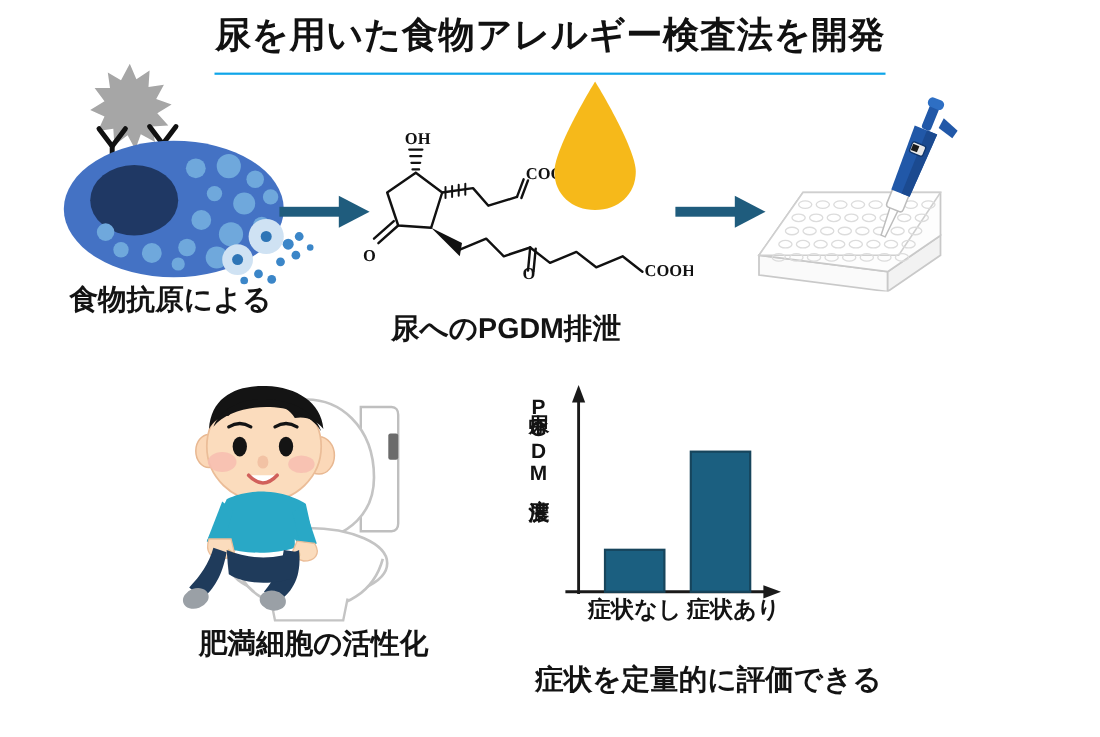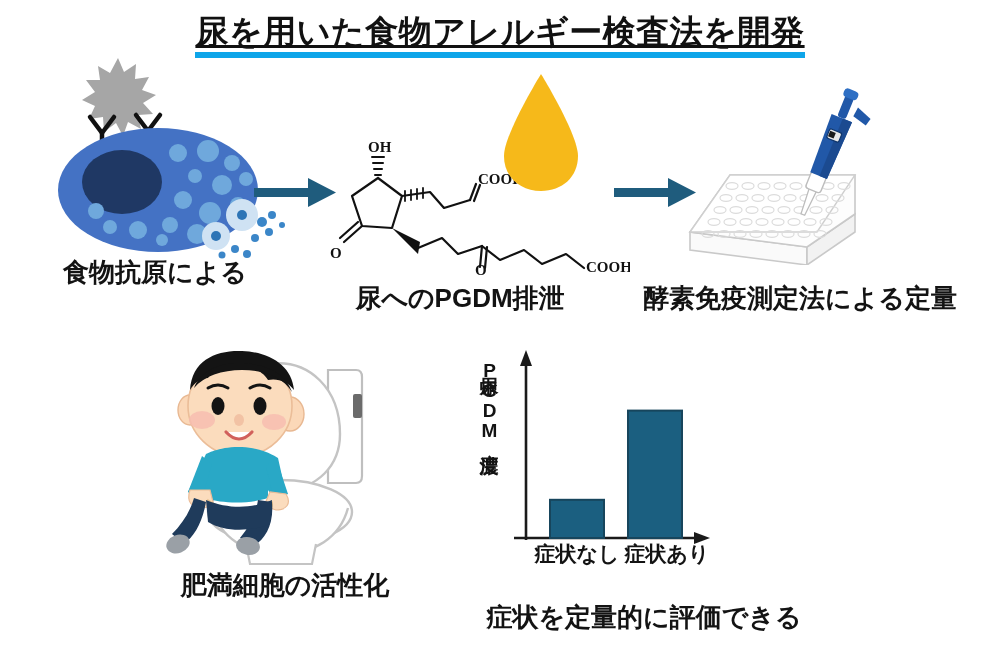--- a/index.html
+++ b/index.html
@@ -27,23 +27,22 @@
     top: 10px;
     width: 1000px;
     text-align: center;
     font-size: 33px;
     font-weight: 700;
     letter-spacing: 0.5px;
     color: #111111;
     white-space: nowrap;
   }
   .title span {
-    border-bottom: 6px solid #0ea5e9;
-    padding-bottom: 2px;
-    text-decoration: underline;
+    border-bottom: 2px solid #0ea5e9;
+    padding-bottom: 16px;
   }
 
   
   .caption {
     position: absolute;
     text-align: center;
     font-size: 26px;
     font-weight: 600;
     line-height: 1.22;
     color: #131313;
@@ -147,21 +146,21 @@
 
   <div class="arrow" style="left:252px; top:172px; width:90px; height:44px;">
     <svg width="90" height="44" viewBox="0 0 90 44" xmlns="http://www.w3.org/2000/svg">
       <g fill="#1F5C7D">
         <rect x="2" y="16" width="58" height="9"></rect>
         <polygon points="56,6 84,20.5 56,35"></polygon>
       </g>
     </svg>
   </div>
 
-  <div class="panel" style="left:330px; top:130px; width:300px; height:145px;">
+  <div class="panel" style="left:330px; top:109px; width:300px; height:145px;">
     <svg width="300" height="145" viewBox="0 0 300 145" xmlns="http://www.w3.org/2000/svg">
       <g stroke="#111111" stroke-width="2.2" fill="none" stroke-linecap="round" stroke-linejoin="round">
 
         <polyline points="48,48 22,66 32,96 62,98 72,66 48,48"></polyline>
 
         <line x1="32" y1="96" x2="14" y2="112"></line>
         <line x1="28" y1="92" x2="10" y2="108"></line>
 
         <polyline points="72,66 100,62 114,78 140,70"></polyline>
 
@@ -298,23 +297,20 @@
         <rect x="143" y="52" width="6" height="6" fill="#1A1A1A"></rect>
 
         <rect x="144" y="12" width="9" height="24" rx="3" fill="#2158A8"></rect>
         <rect x="141" y="6" width="15" height="9" rx="4" fill="#2E6FC4"></rect>
 
         <path d="M160,20 L176,26 L174,34 L159,30 Z" fill="#2158A8"></path>
       </g>
     </svg>
   </div>
 
-  <div class="caption" style="left:600px; top:283px; width:400px;">
-    <div>酵素免疫測定法による定量</div>
-  </div>
 
   <div class="panel" style="left:150px; top:348px; width:252px; height:222px;">
     <svg width="252" height="222" viewBox="0 0 252 222" xmlns="http://www.w3.org/2000/svg">
 
       <g>
         <path d="M178,22 L206,22 C210,22 212,25 212,29 L212,128 C212,132 210,135 206,135 L178,135 Z" fill="#FFFFFF" stroke="#BFBFBF" stroke-width="2.2"></path>
 
         <rect x="203" y="46" width="9" height="24" rx="2" fill="#6B6B6B"></rect>
 
         <path d="M118,16 C160,10 190,42 190,86 C190,118 168,140 132,144" fill="#FFFFFF" stroke="#C4C4C4" stroke-width="2.4"></path>

